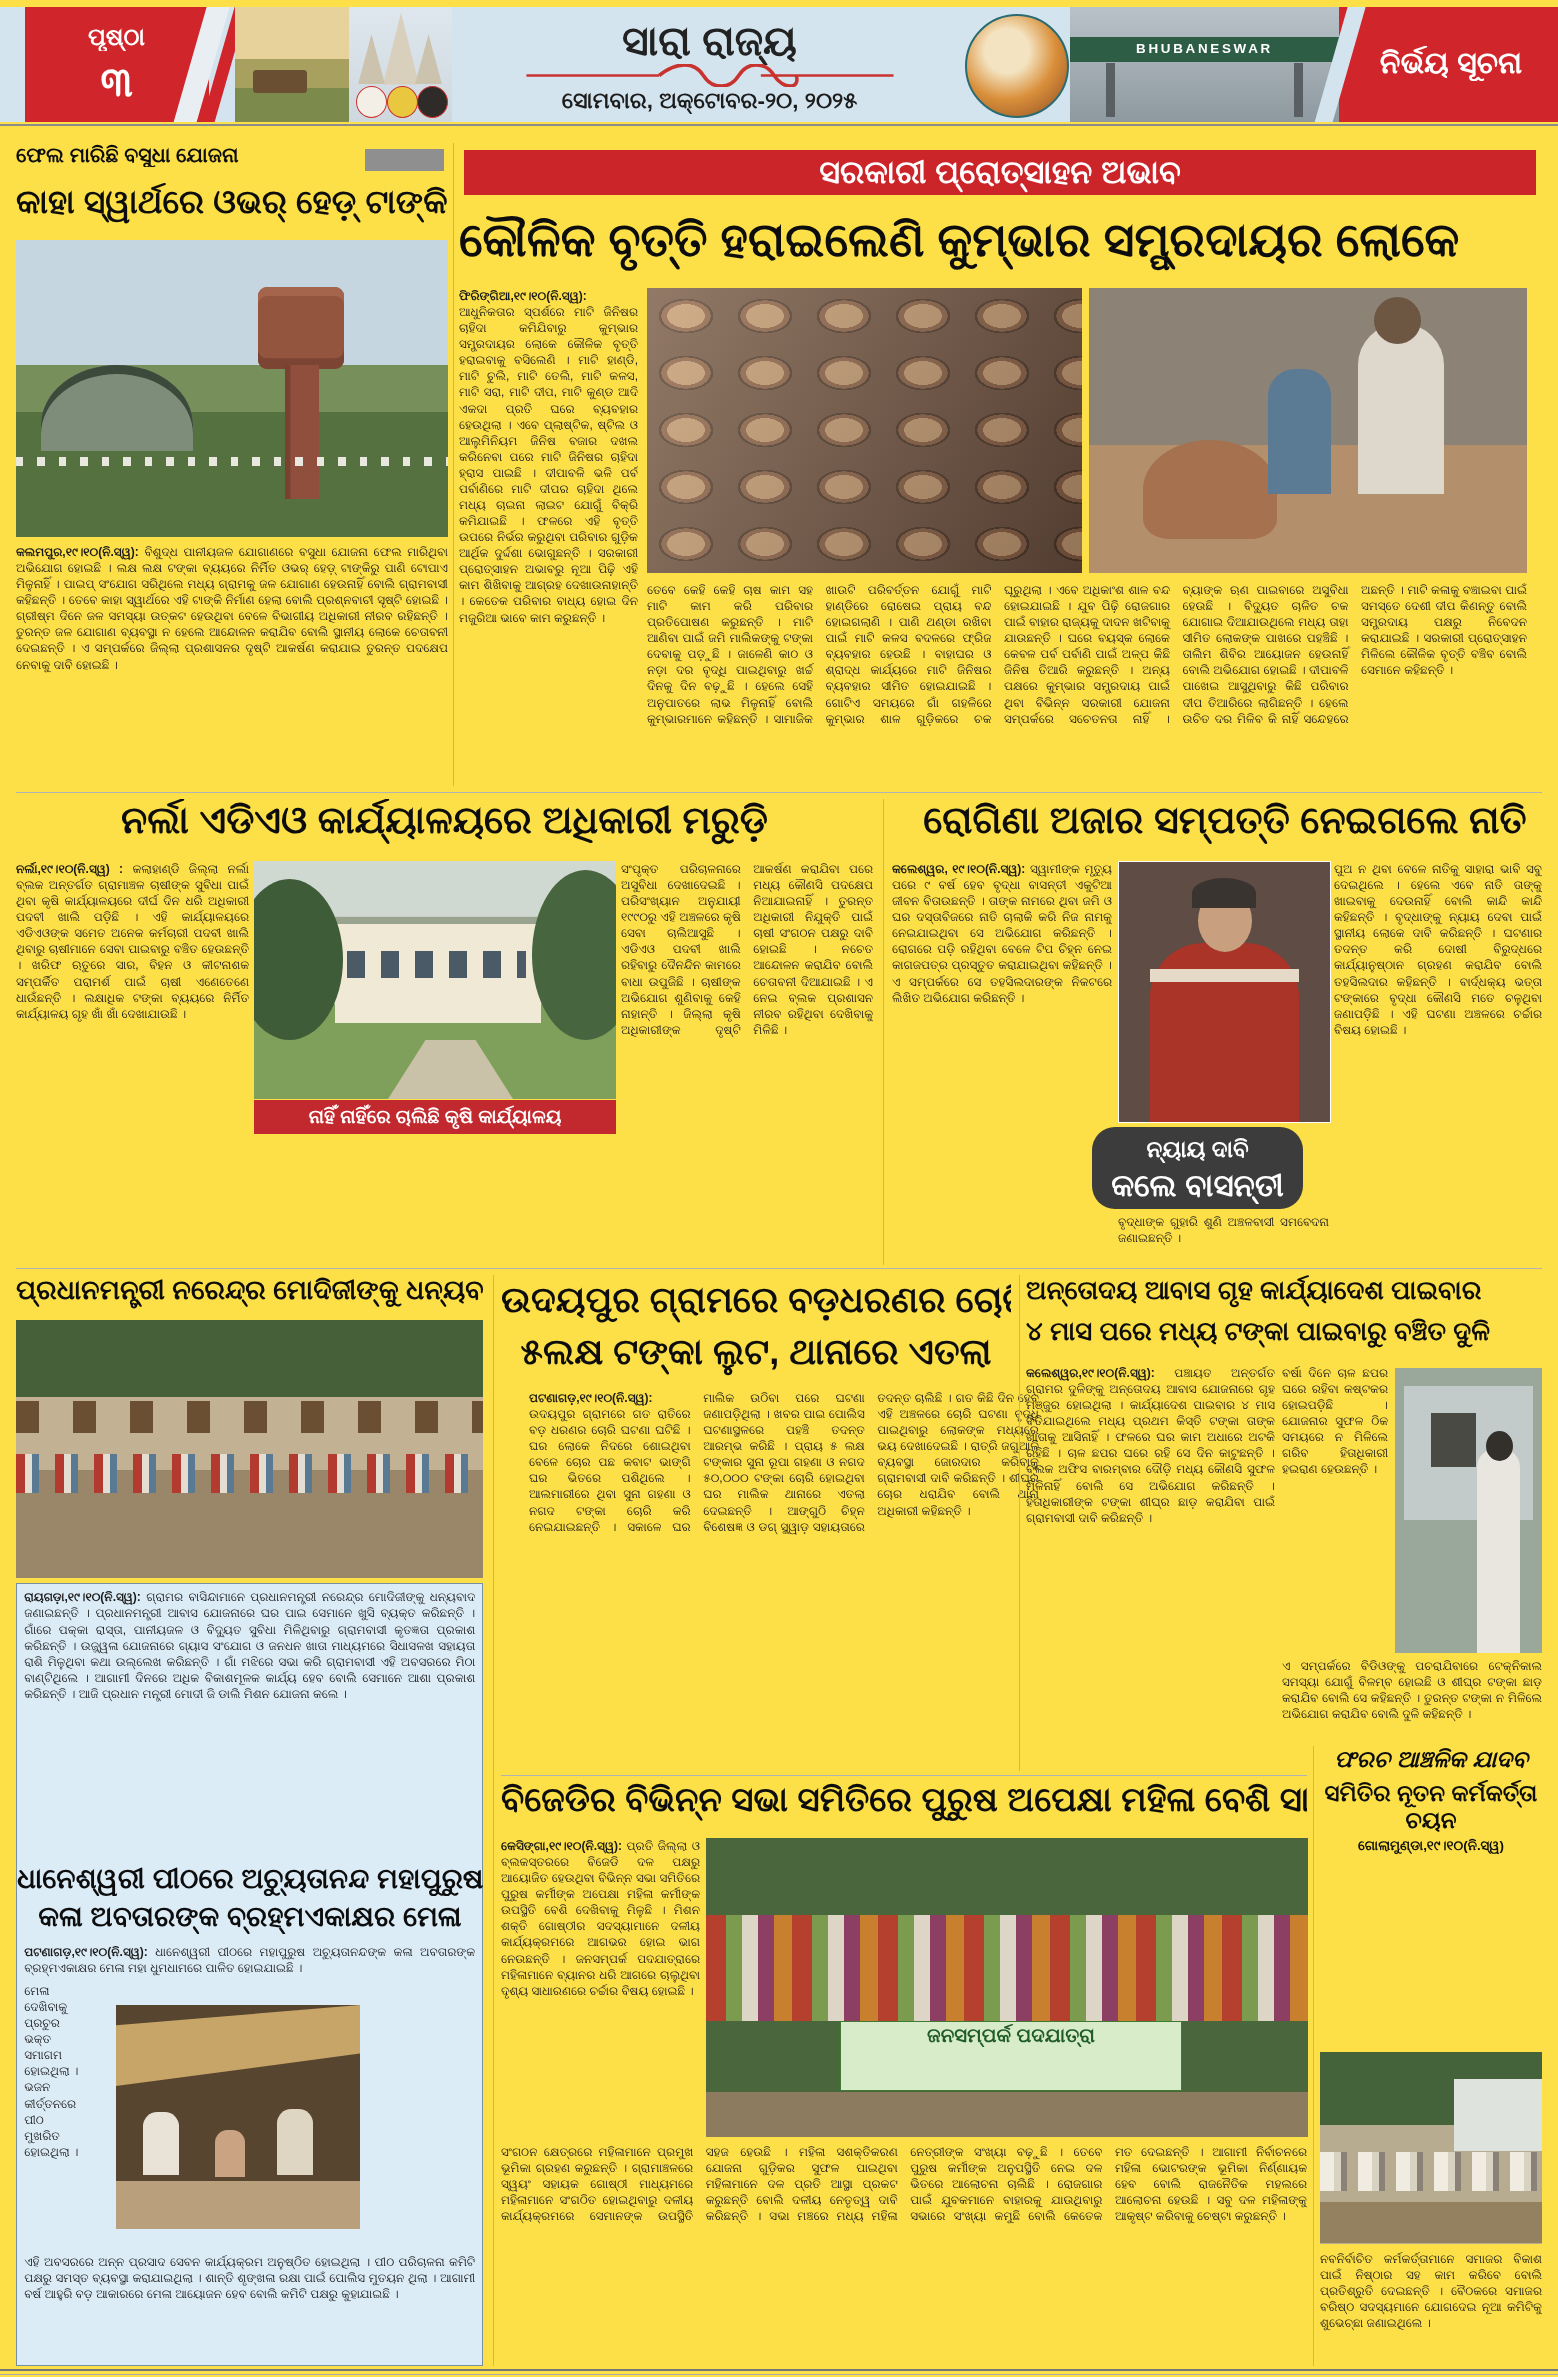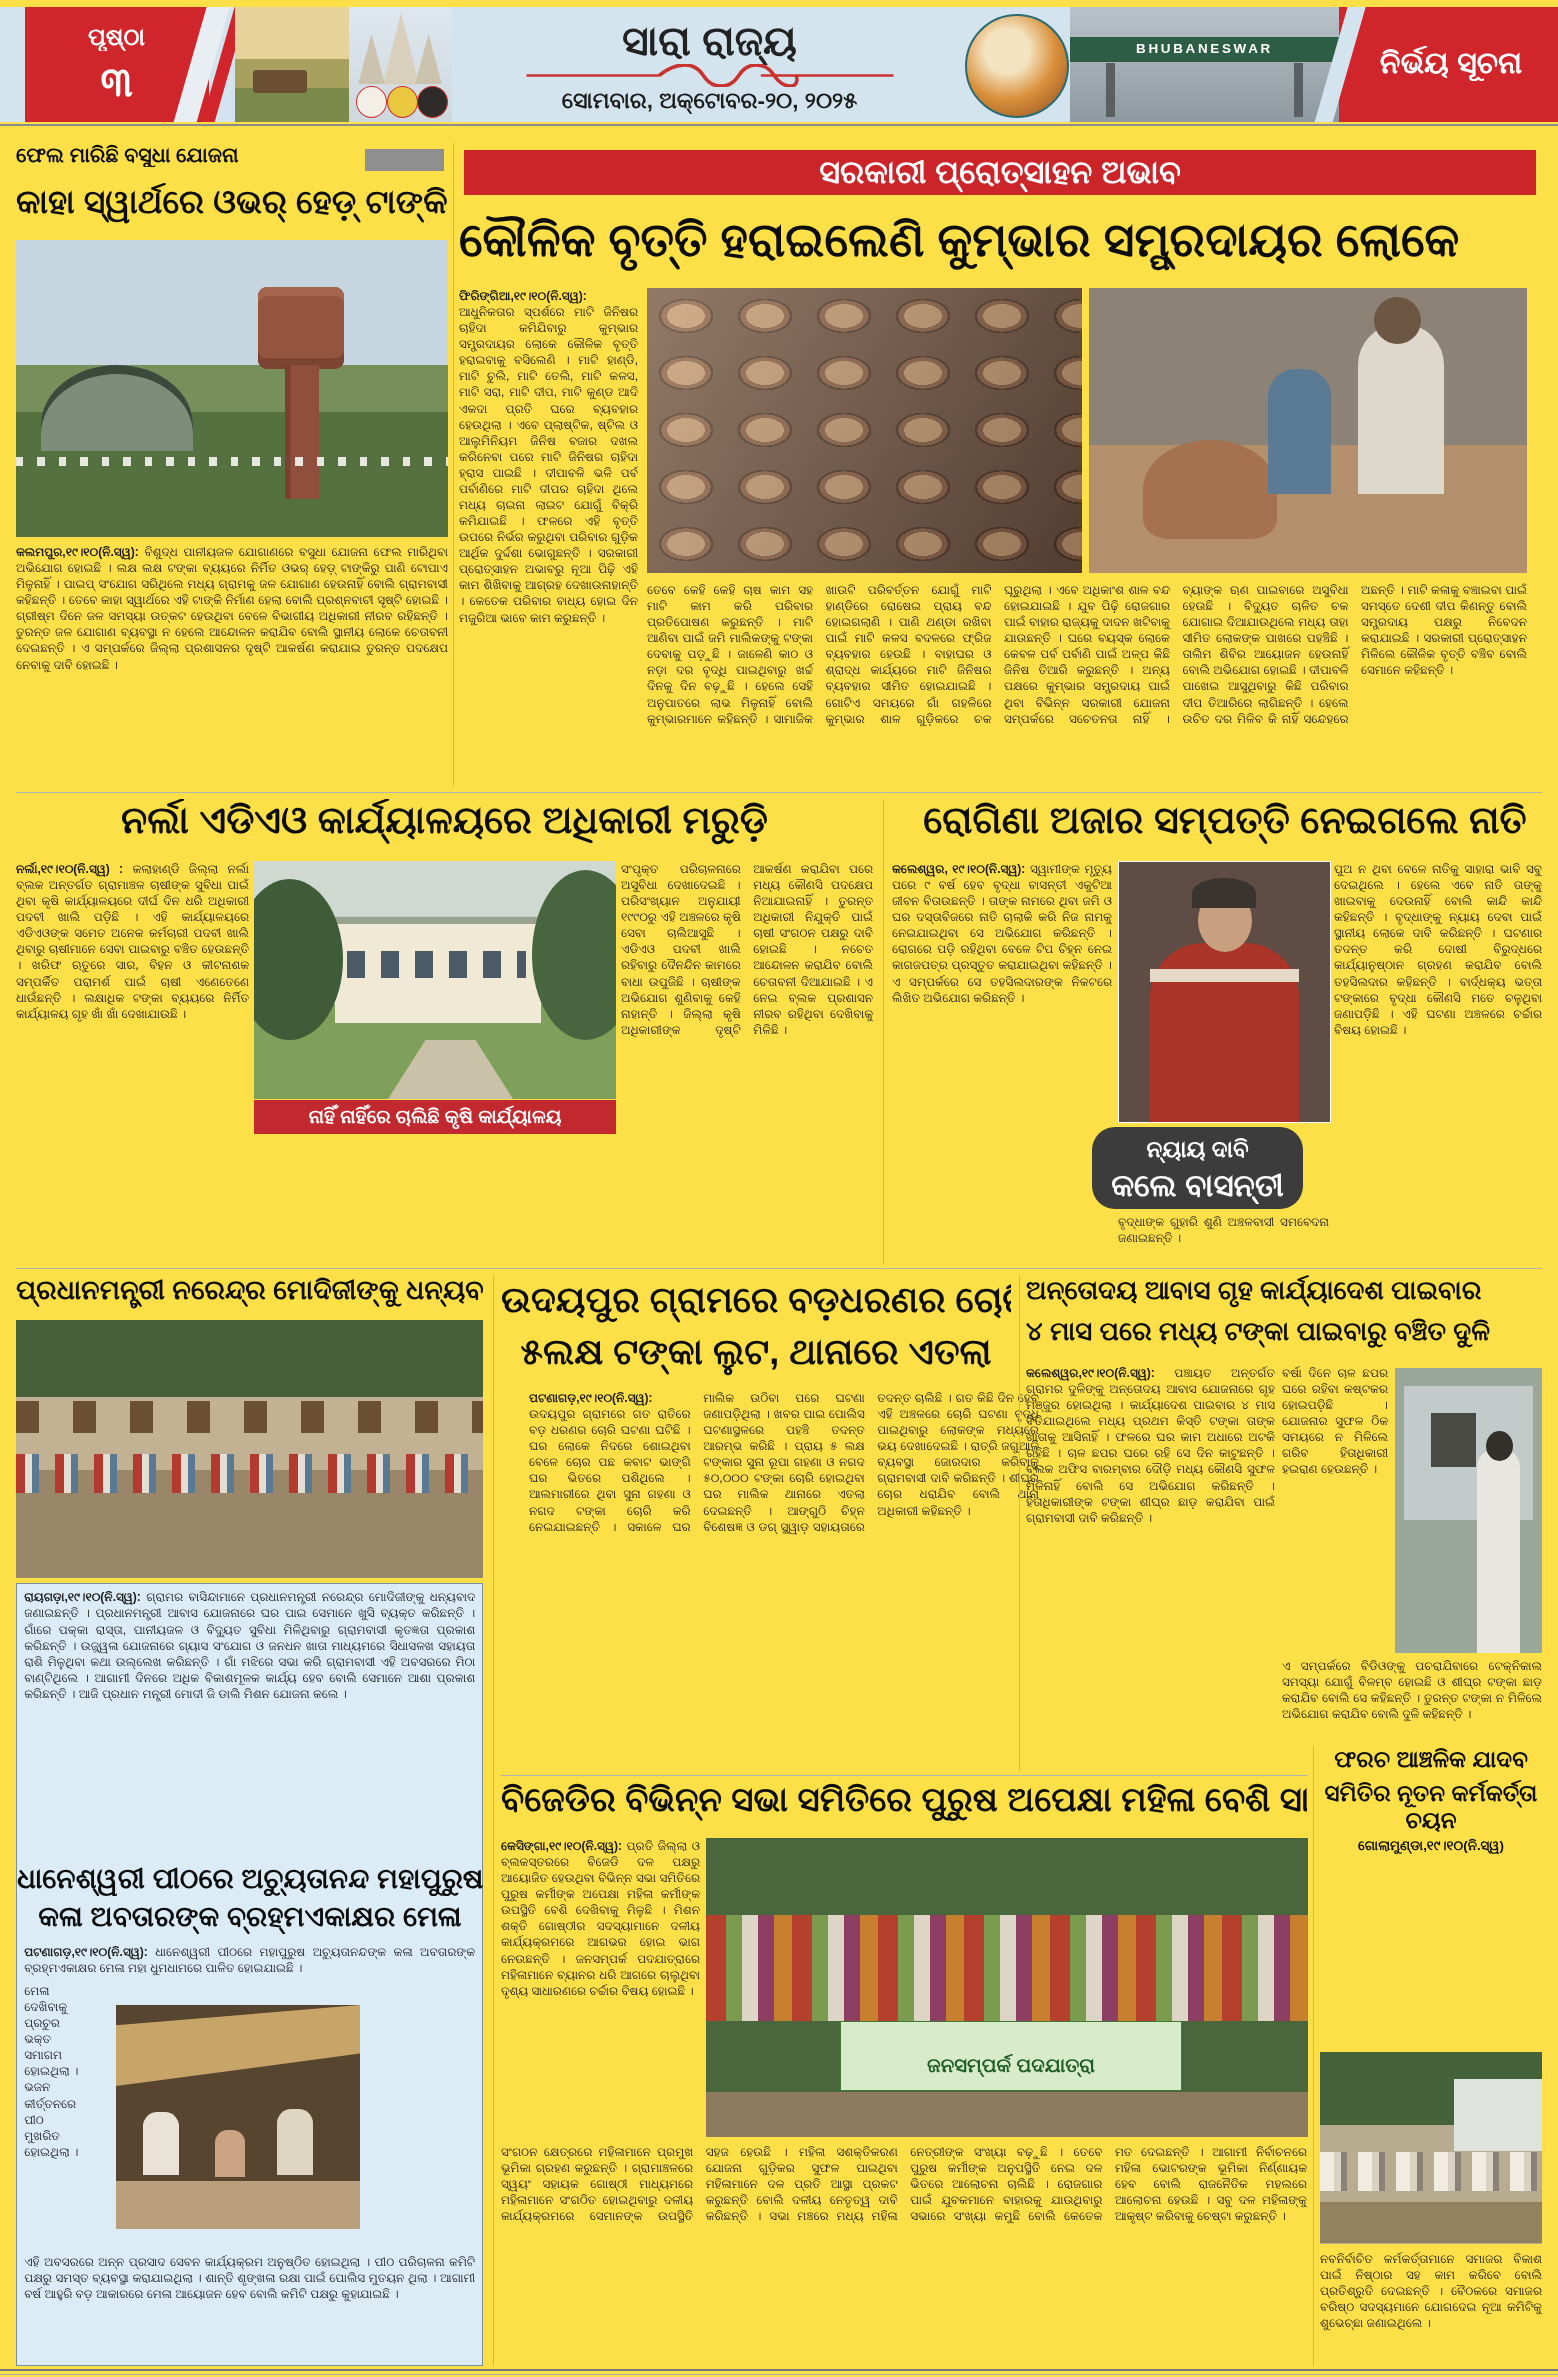--- a/index.html
+++ b/index.html
@@ -204,30 +204,30 @@
 
   <div class="hline" style="left:501px;top:1775px;width:806px;"></div>
   <div class="abs hl center" style="left:501px;top:1780px;width:806px;height:50px;font-size:34px;white-space:nowrap;">ବିଜେଡିର ବିଭିନ୍ନ ସଭା ସମିତିରେ ପୁରୁଷ ଅପେକ୍ଷା ମହିଳା ବେଶି ସାମିଲ</div>
   <p class="abs bt" style="left:501px;top:1838px;width:199px;height:299px;margin:0;">
     <b class="dl">କେସିଙ୍ଗା,୧୯।୧୦(ନି.ସ୍ୱ):</b>
     <span>ପ୍ରତି ଜିଲ୍ଲା ଓ ବ୍ଲକସ୍ତରରେ ବିଜେଡି ଦଳ ପକ୍ଷରୁ ଆୟୋଜିତ ହେଉଥିବା ବିଭିନ୍ନ ସଭା ସମିତିରେ ପୁରୁଷ କର୍ମୀଙ୍କ ଅପେକ୍ଷା ମହିଳା କର୍ମୀଙ୍କ ଉପସ୍ଥିତି ବେଶି ଦେଖିବାକୁ ମିଳୁଛି । ମିଶନ ଶକ୍ତି ଗୋଷ୍ଠୀର ସଦସ୍ୟାମାନେ ଦଳୀୟ କାର୍ଯ୍ୟକ୍ରମରେ ଆଗଭର ହୋଇ ଭାଗ ନେଉଛନ୍ତି । ଜନସମ୍ପର୍କ ପଦଯାତ୍ରାରେ ମହିଳାମାନେ ବ୍ୟାନର ଧରି ଆଗରେ ଚାଲୁଥିବା ଦୃଶ୍ୟ ସାଧାରଣରେ ଚର୍ଚ୍ଚାର ବିଷୟ ହୋଇଛି ।</span>
   </p>
   <div class="ph" style="left:706px;top:1838px;width:602px;height:299px;background:#49663c;">
     <div class="abs" style="left:0;top:77px;width:602px;height:106px;background:repeating-linear-gradient(90deg,#b5402e 0 19.7px,#7b9c4e 19.7px 36px,#ddd6c6 36px 52px,#8c3f63 52px 68px,#c8802f 68px 86px);"></div>
     <div class="abs" style="left:134px;top:183px;width:340px;height:68px;background:#d9ecca;border:1.8px solid #3f7a33;">
-      <div class="hl center" style="color:#1e5c28;font-size:19.7px;margin-top:32px;">ଜନସମ୍ପର୍କ ପଦଯାତ୍ରା</div>
+      <div class="hl center" style="color:#1e5c28;font-size:19.7px;margin-top:2px;">ଜନସମ୍ପର୍କ ପଦଯାତ୍ରା</div>
     </div>
     <div class="abs" style="left:0;top:254px;width:602px;height:45px;background:#8d7b5f;"></div>
   </div>
   <div class="abs bt cols4" style="left:501px;top:2144px;width:806px;height:222px;">
     <span>ସଂଗଠନ କ୍ଷେତ୍ରରେ ମହିଳାମାନେ ପ୍ରମୁଖ ଭୂମିକା ଗ୍ରହଣ କରୁଛନ୍ତି । ଗ୍ରାମାଞ୍ଚଳରେ ସ୍ୱୟଂ ସହାୟକ ଗୋଷ୍ଠୀ ମାଧ୍ୟମରେ ମହିଳାମାନେ ସଂଗଠିତ ହୋଇଥିବାରୁ ଦଳୀୟ କାର୍ଯ୍ୟକ୍ରମରେ ସେମାନଙ୍କ ଉପସ୍ଥିତି ସହଜ ହେଉଛି । ମହିଳା ସଶକ୍ତିକରଣ ଯୋଜନା ଗୁଡ଼ିକର ସୁଫଳ ପାଇଥିବା ମହିଳାମାନେ ଦଳ ପ୍ରତି ଆସ୍ଥା ପ୍ରକଟ କରୁଛନ୍ତି ବୋଲି ଦଳୀୟ ନେତୃତ୍ୱ ଦାବି କରିଛନ୍ତି । ସଭା ମଞ୍ଚରେ ମଧ୍ୟ ମହିଳା ନେତ୍ରୀଙ୍କ ସଂଖ୍ୟା ବଢ଼ୁଛି । ତେବେ ପୁରୁଷ କର୍ମୀଙ୍କ ଅନୁପସ୍ଥିତି ନେଇ ଦଳ ଭିତରେ ଆଲୋଚନା ଚାଲିଛି । ରୋଜଗାର ପାଇଁ ଯୁବକମାନେ ବାହାରକୁ ଯାଉଥିବାରୁ ସଭାରେ ସଂଖ୍ୟା କମୁଛି ବୋଲି କେତେକ ମତ ଦେଇଛନ୍ତି । ଆଗାମୀ ନିର୍ବାଚନରେ ମହିଳା ଭୋଟରଙ୍କ ଭୂମିକା ନିର୍ଣ୍ଣାୟକ ହେବ ବୋଲି ରାଜନୈତିକ ମହଲରେ ଆଲୋଚନା ହେଉଛି । ସବୁ ଦଳ ମହିଳାଙ୍କୁ ଆକୃଷ୍ଟ କରିବାକୁ ଚେଷ୍ଟା କରୁଛନ୍ତି ।</span>
   </div>
   <div class="vline" style="left:1313px;top:1746px;height:620px;"></div>
 
-  <div class="abs hl center" style="left:1320px;top:1746px;width:222px;height:32px;font-size:23px;white-space:nowrap;">ଫରଚ ଆଞ୍ଚଳିକ ଯାଦବ</div>
+  <div class="abs hl center" style="left:1320px;top:1746px;width:222px;height:32px;font-size:23px;white-space:nowrap;font-style:italic;">ଫରଚ ଆଞ୍ଚଳିକ ଯାଦବ</div>
   <div class="abs hl center" style="left:1320px;top:1780px;width:222px;height:54px;font-size:23px;">ସମିତିର ନୂତନ କର୍ମକର୍ତ୍ତା ଚୟନ</div>
   <div class="abs hl center" style="left:1320px;top:1838px;width:222px;font-size:13.4px;">ଗୋଲାମୁଣ୍ଡା,୧୯।୧୦(ନି.ସ୍ୱ)</div>
   <div class="ph" style="left:1320px;top:2052px;width:222px;height:192px;background:linear-gradient(#45633a 0 38%,#b7ab90 38% 100%);">
     <div class="abs" style="left:134px;top:27px;width:88px;height:72px;background:#dfe3de;"></div>
     <div class="abs" style="left:0;top:100px;width:222px;height:39px;background:repeating-linear-gradient(90deg,#f0ece2 0 14.3px,#d8d2c2 14.3px 21.5px,#8a8276 21.5px 27px,transparent 27px 38px);"></div>
     <div class="abs" style="left:0;top:150px;width:222px;height:41px;background:#93815f;"></div>
   </div>
   <div class="abs bt" style="left:1320px;top:2251px;width:222px;height:115px;">ନବନିର୍ବାଚିତ କର୍ମକର୍ତ୍ତାମାନେ ସମାଜର ବିକାଶ ପାଇଁ ନିଷ୍ଠାର ସହ କାମ କରିବେ ବୋଲି ପ୍ରତିଶ୍ରୁତି ଦେଇଛନ୍ତି । ବୈଠକରେ ସମାଜର ବରିଷ୍ଠ ସଦସ୍ୟମାନେ ଯୋଗଦେଇ ନୂଆ କମିଟିକୁ ଶୁଭେଚ୍ଛା ଜଣାଇଥିଲେ ।</div>
 
   <div class="abs" style="left:0;top:2369px;width:1558px;height:1.8px;background:#777;"></div>

